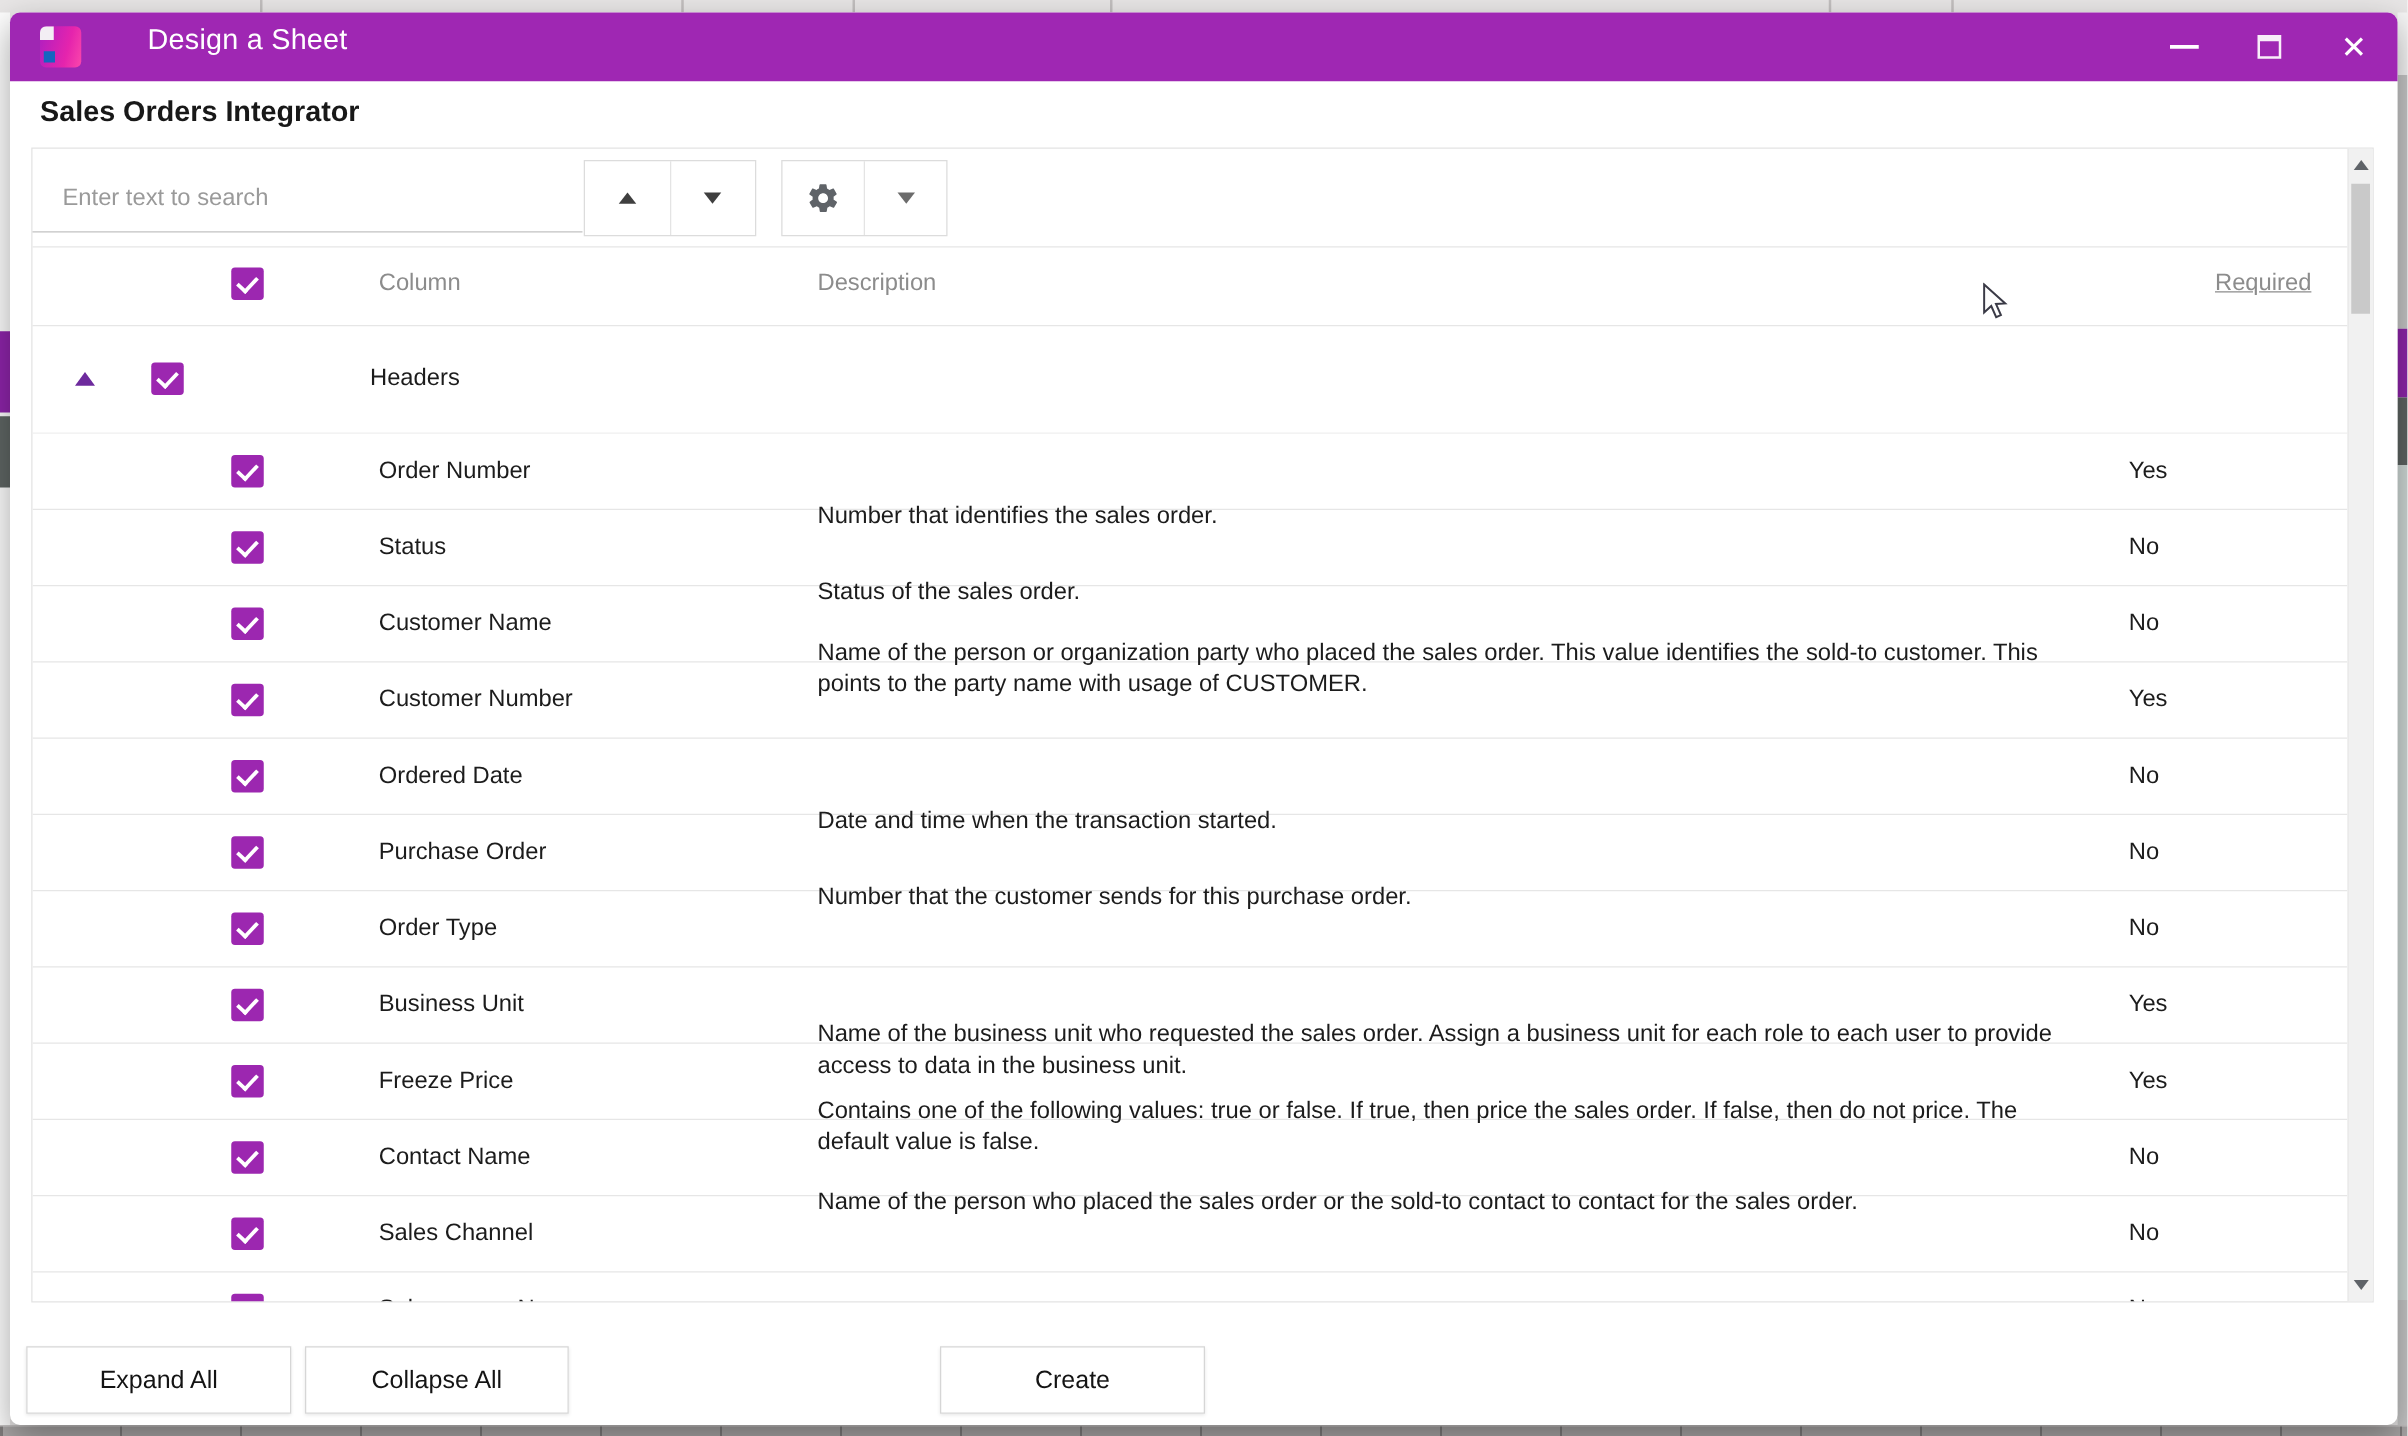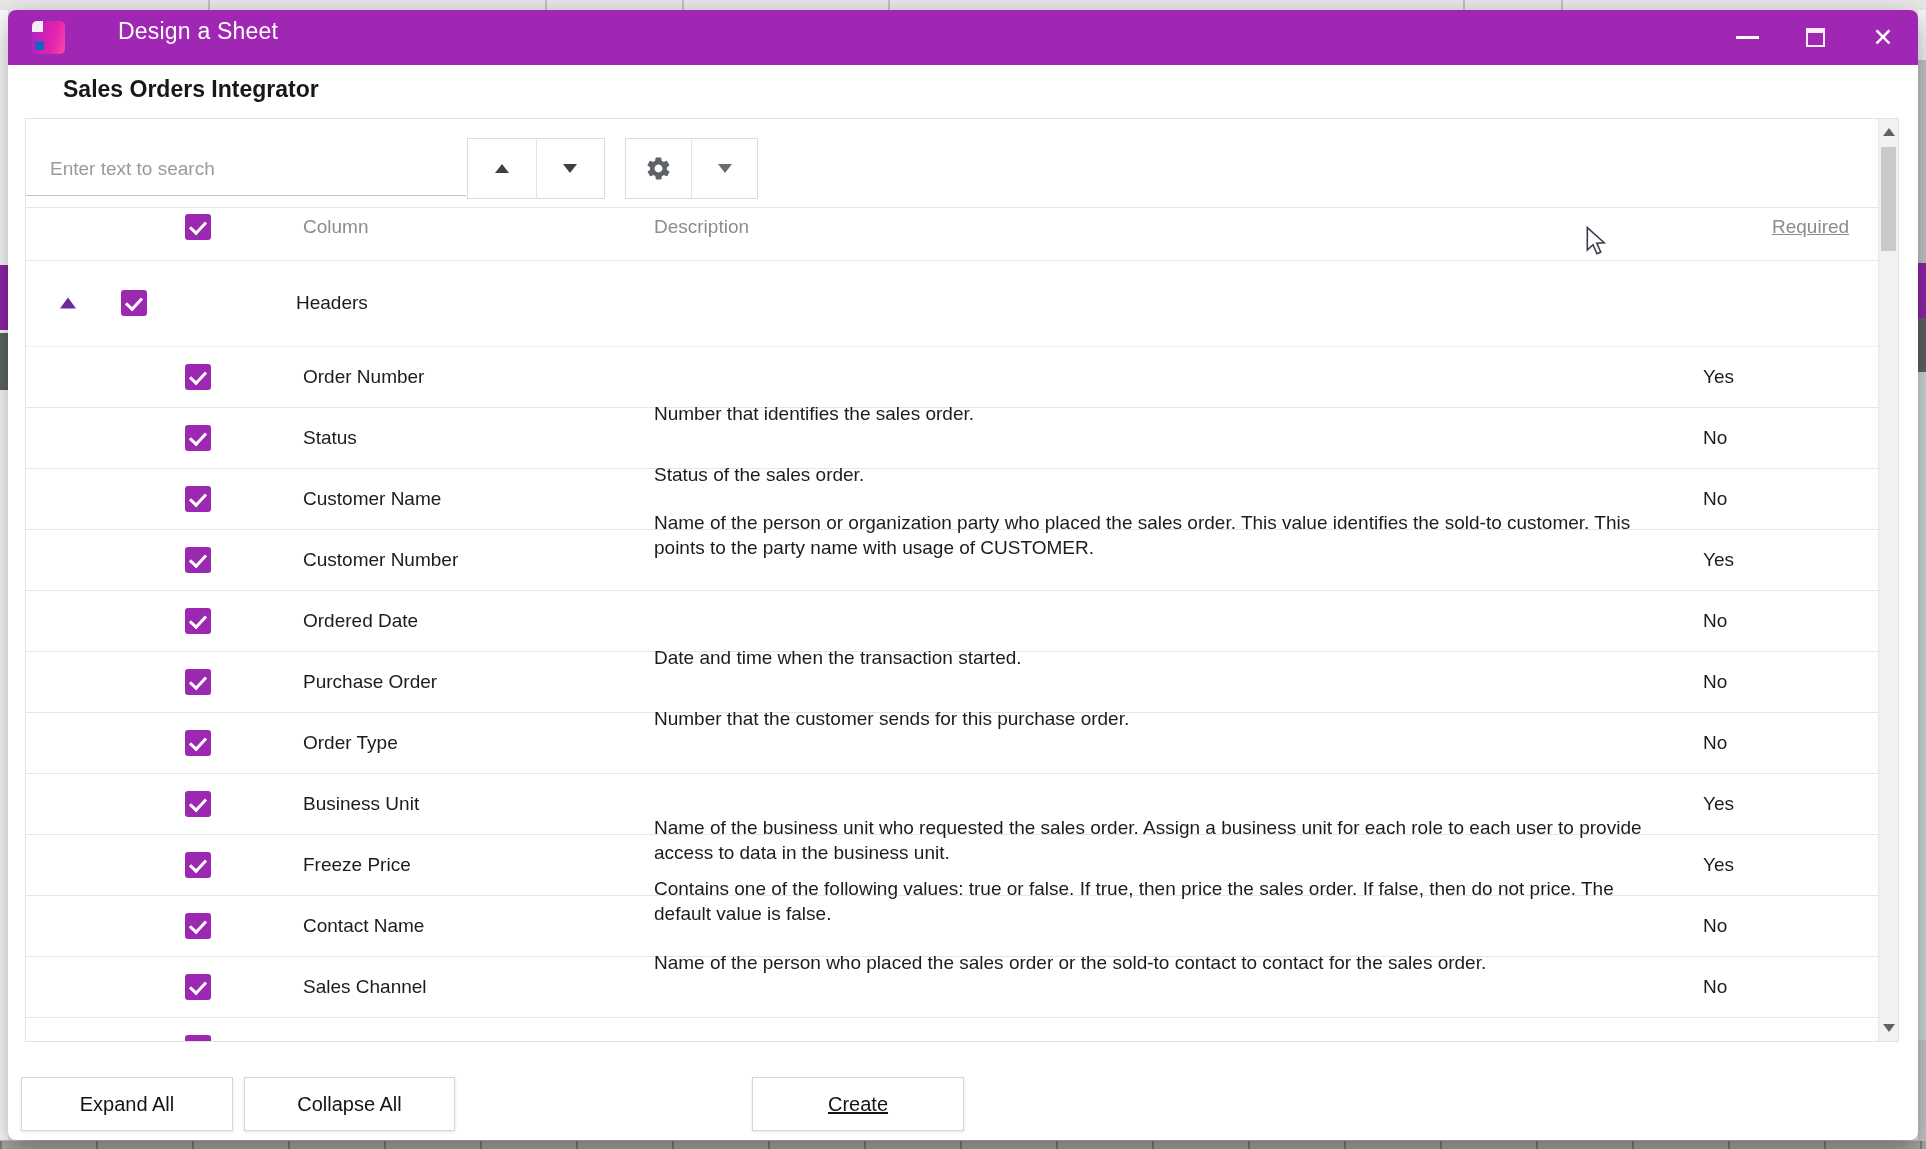--- a/index.html
+++ b/index.html
@@ -46,29 +46,29 @@
     position:absolute;left:110px;top:0;height:42px;display:flex;align-items:center;
     color:#fff;font-size:23px;letter-spacing:.2px;
   }
   .win-controls{position:absolute;right:22px;top:0;height:55px;display:flex;align-items:center;gap:42px;}
   .wc{width:26px;height:26px;display:flex;align-items:center;justify-content:center;cursor:default;}
   .glyph-min{width:23px;height:3px;background:#fff;}
   .glyph-max{width:15px;height:12px;border:2px solid #fff;border-top-width:5px;opacity:.92;}
   .glyph-close{color:#fff;font-size:25px;font-weight:bold;font-family:"DejaVu Sans",sans-serif;line-height:1;}
 
   .page-title{
-    position:absolute;left:24px;top:66px;font-size:23px;font-weight:bold;color:#181818;margin-left:31px;
+    position:absolute;left:24px;top:66px;font-size:23px;font-weight:bold;color:#181818;
   }
 
   
   .panel{
     position:absolute;left:17px;top:108px;width:1874px;height:924px;
     border:1px solid #e3e3e3;box-sizing:border-box;background:#fff;
   }
-  .toolbar{position:absolute;left:0;top:14px;right:20px;height:74px;border-bottom:1px solid #e6e6e6;}
+  .toolbar{position:absolute;left:0;top:4px;right:20px;height:74px;border-bottom:1px solid #e6e6e6;}
   .search-input{
     position:absolute;left:0;top:10px;width:416px;height:52px;border:none;outline:none;
     border-bottom:1px solid #c2c2c2;padding:0 0 0 24px;font-size:19px;color:#333;
     font-family:"Liberation Sans","DejaVu Sans",sans-serif;background:transparent;
   }
   .search-input::placeholder{color:#9a9a9a;opacity:1;}
   .btn-group{
     position:absolute;top:5px;height:61px;display:flex;background:#fff;
     border:1px solid #dcdcdc;box-sizing:border-box;
   }
@@ -127,21 +127,21 @@
   .sb-thumb{position:absolute;left:2px;right:2px;top:28px;height:104px;background:#c9c9c9;cursor:default;}
 
   
   .fbtn{
     position:absolute;top:1067px;height:54px;background:#fff;border:1px solid #d6d6d6;
     box-sizing:border-box;display:flex;align-items:center;justify-content:center;
     font-size:20px;font-weight:500;color:#141414;box-shadow:0 1px 3px rgba(0,0,0,.10);cursor:default;
   }
   .b-expand{left:13px;width:212px;}
   .b-collapse{left:236px;width:211px;}
-  .b-create{left:744px;width:212px;text-decoration:underline;}
+  .b-create{left:744px;width:212px;}
   .b-close{left:982px;width:211px;}
 
   .cursor{position:absolute;left:1583px;top:226px;pointer-events:none;}
 </style>
 </head>
 <body>
 
 <div class="top-tick" style="left:208px"></div>
 <div class="top-tick" style="left:545px"></div>
 <div class="top-tick" style="left:682px"></div>

